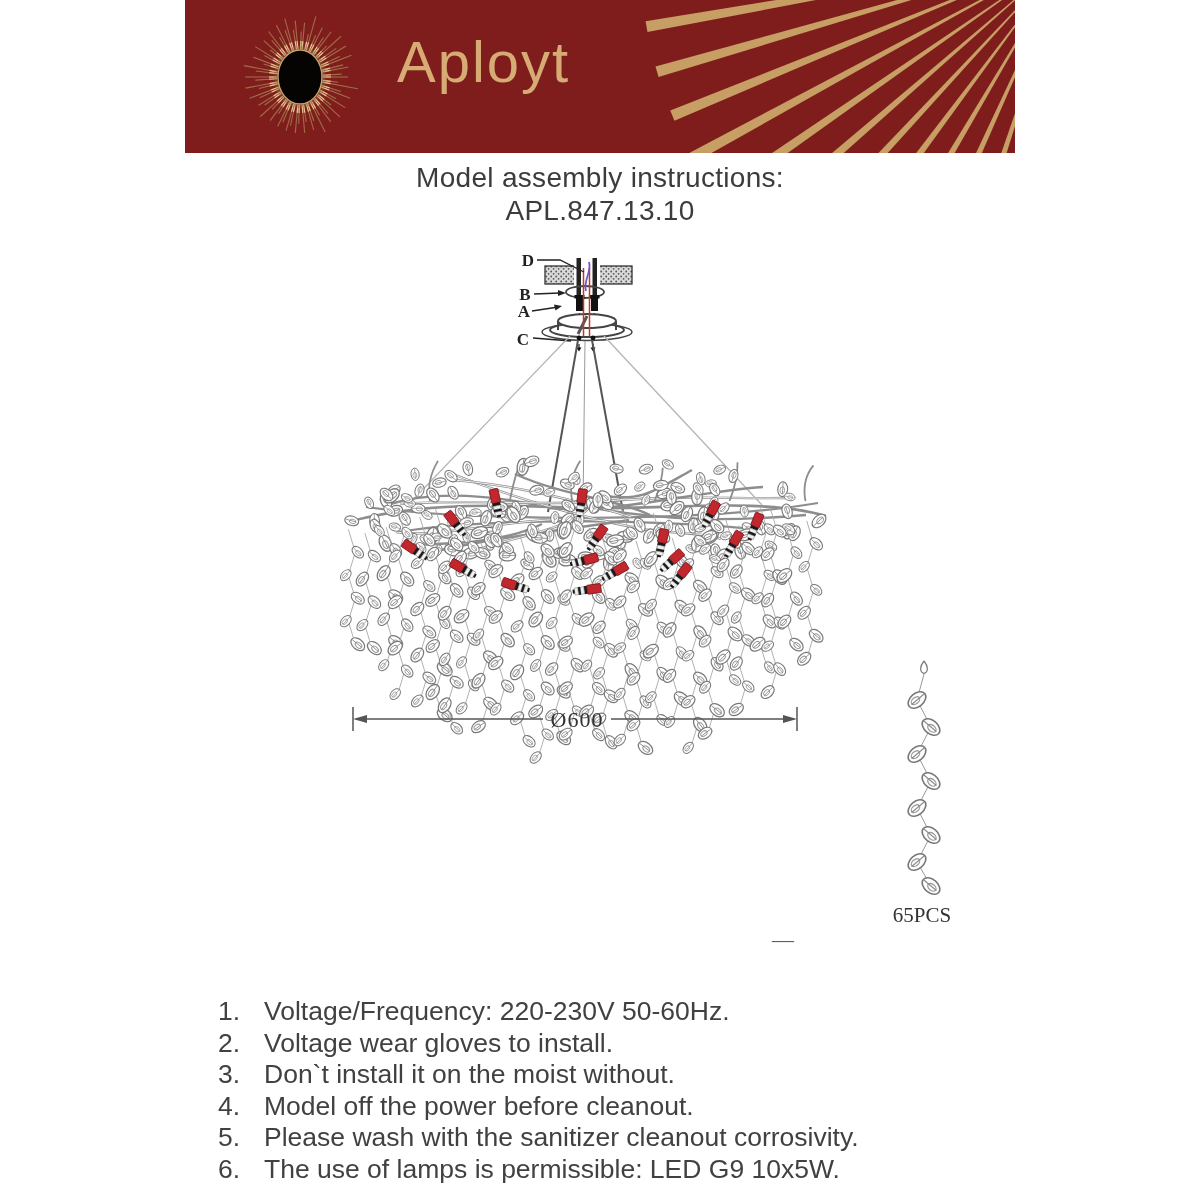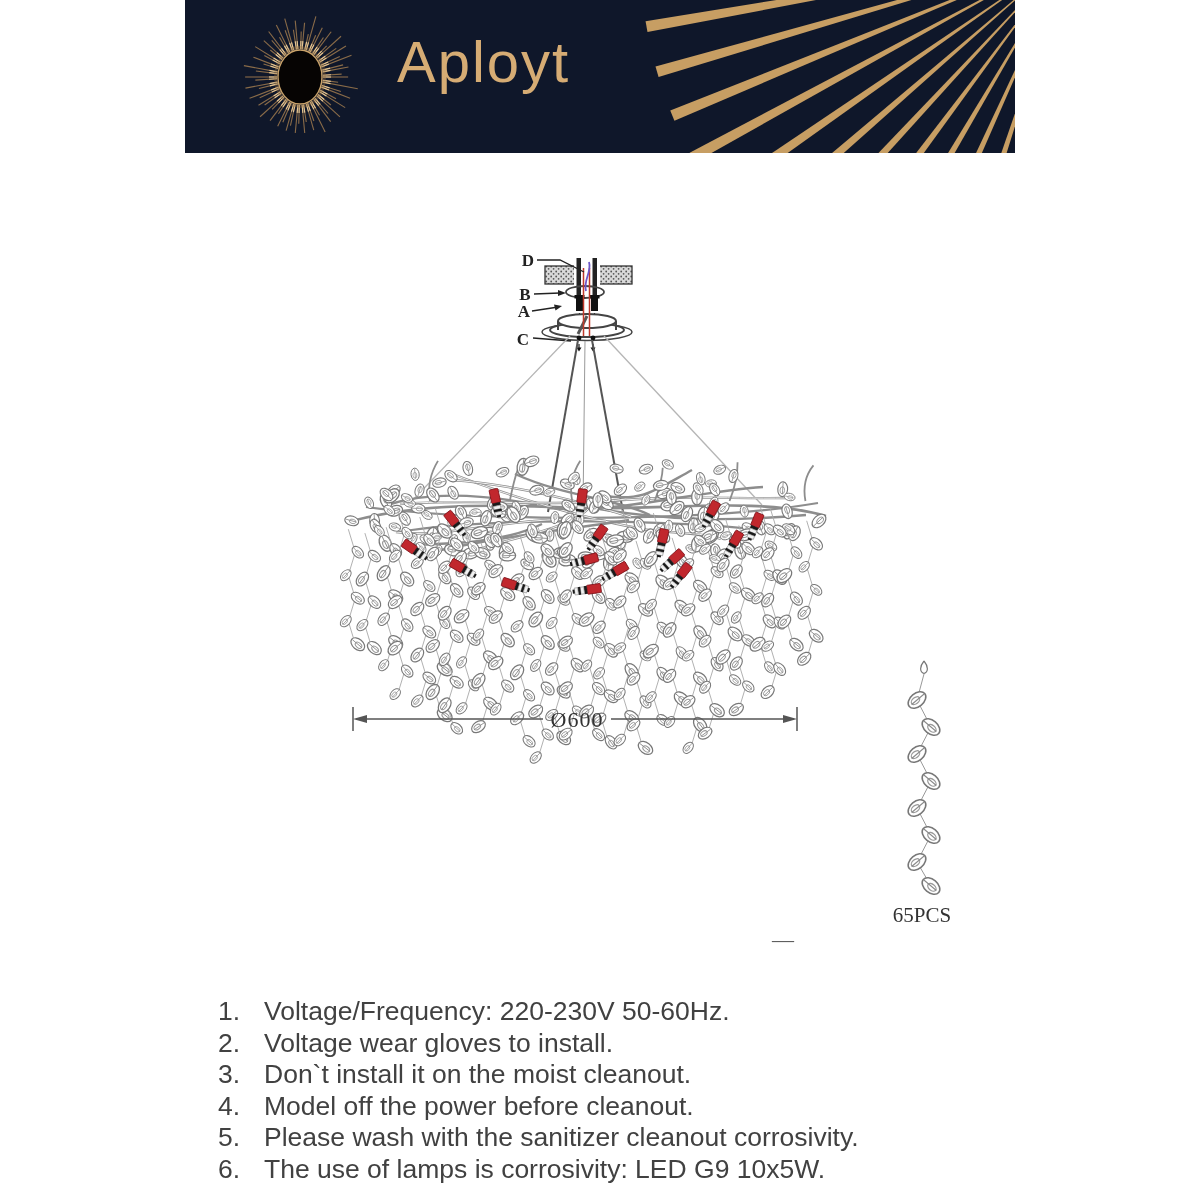--- a/index.html
+++ b/index.html
@@ -1,18 +1,18 @@
 <!DOCTYPE html>
 <html><head>
 <meta charset="utf-8">
 <style>
   html,body{margin:0;padding:0;background:#ffffff;}
   .canvas{position:relative;width:1200px;height:1200px;background:#fff;overflow:hidden;
           font-family:"Liberation Sans","DejaVu Sans",sans-serif;}
-  .header{position:absolute;left:185px;top:0;width:830px;height:153px;background:#0f172a;overflow:hidden;}
+  .header{position:absolute;left:185px;top:0;width:830px;height:153px;background:#7f1d1d;overflow:hidden;}
   .header svg{position:absolute;left:0;top:0;}
   .brand{position:absolute;left:212px;top:28px;font-size:58px;font-weight:300;color:#d6ac74;
          letter-spacing:2px;font-family:"Liberation Sans","DejaVu Sans",sans-serif;}
   .title-block{position:absolute;left:185px;top:161px;width:830px;text-align:center;color:#3c3c3c;}
   .title-line{font-size:28px;font-weight:500;line-height:33px;letter-spacing:.3px;}
   .diagram{position:absolute;left:0;top:0;width:1200px;height:1200px;}
   .serif{font-family:"Liberation Serif","DejaVu Serif",serif;}
   .mlbl{font-size:17px;font-weight:bold;fill:#222;}
   .dimlbl{font-size:22px;fill:#333;letter-spacing:1px;}
   .pcslbl{font-size:21px;fill:#333;}
@@ -181,20 +181,22 @@
           <polygon points="872.2944559822857,-26.469343920494985 661.7278985578242,319.5320648835891 671.2013872328065,325.12250425138336" fill="#c79e63"></polygon>
           <polygon points="874.6868408136922,-25.22635849061737 702.6034608634423,341.43773894039356 712.6238631275705,345.975528982369" fill="#c79e63"></polygon>
           <polygon points="877.1991638575378,-24.248222056476365 745.6002272020753,358.8143966772648 756.0510094972258,362.2467645799482" fill="#c79e63"></polygon>
           <polygon points="879.802207729556,-23.546309981654858 790.2181611443276,371.4599540160388 800.9777847523995,373.74698261503414" fill="#c79e63"></polygon>
         </g>
     </svg>
     <div class="brand">Aployt</div>
   </div>
 
   <div class="title-block">
+    <div class="title-line">Model assembly instructions:</div>
+    <div class="title-line">APL.847.13.10</div>
   </div>
 
   <svg class="diagram" id="diagram" viewBox="0 0 1200 1200">
     <defs>
       <pattern id="stip" width="5" height="5" patternUnits="userSpaceOnUse">
         <rect width="5" height="5" fill="#d9d9d9"></rect>
         <circle cx="1.2" cy="1.5" r="0.9" fill="#555"></circle>
         <circle cx="3.6" cy="3.8" r="0.9" fill="#555"></circle>
       </pattern>
     </defs>
@@ -2381,28 +2383,28 @@
     <div class="irow">
       <span class="inum">1.</span>
       <span class="itxt">Voltage/Frequency: 220-230V 50-60Hz.</span>
     </div>
     <div class="irow">
       <span class="inum">2.</span>
       <span class="itxt">Voltage wear gloves to install.</span>
     </div>
     <div class="irow">
       <span class="inum">3.</span>
-      <span class="itxt">Don`t install it on the moist cleanout.</span>
+      <span class="itxt">Don`t install it on the moist without.</span>
     </div>
     <div class="irow">
       <span class="inum">4.</span>
       <span class="itxt">Model off the power before cleanout.</span>
     </div>
     <div class="irow">
       <span class="inum">5.</span>
       <span class="itxt">Please wash with the sanitizer cleanout corrosivity.</span>
     </div>
     <div class="irow">
       <span class="inum">6.</span>
-      <span class="itxt">The use of lamps is corrosivity: LED G9 10x5W.</span>
+      <span class="itxt">The use of lamps is permissible: LED G9 10x5W.</span>
     </div>
   </div>
 </div>
 
 </body></html>

